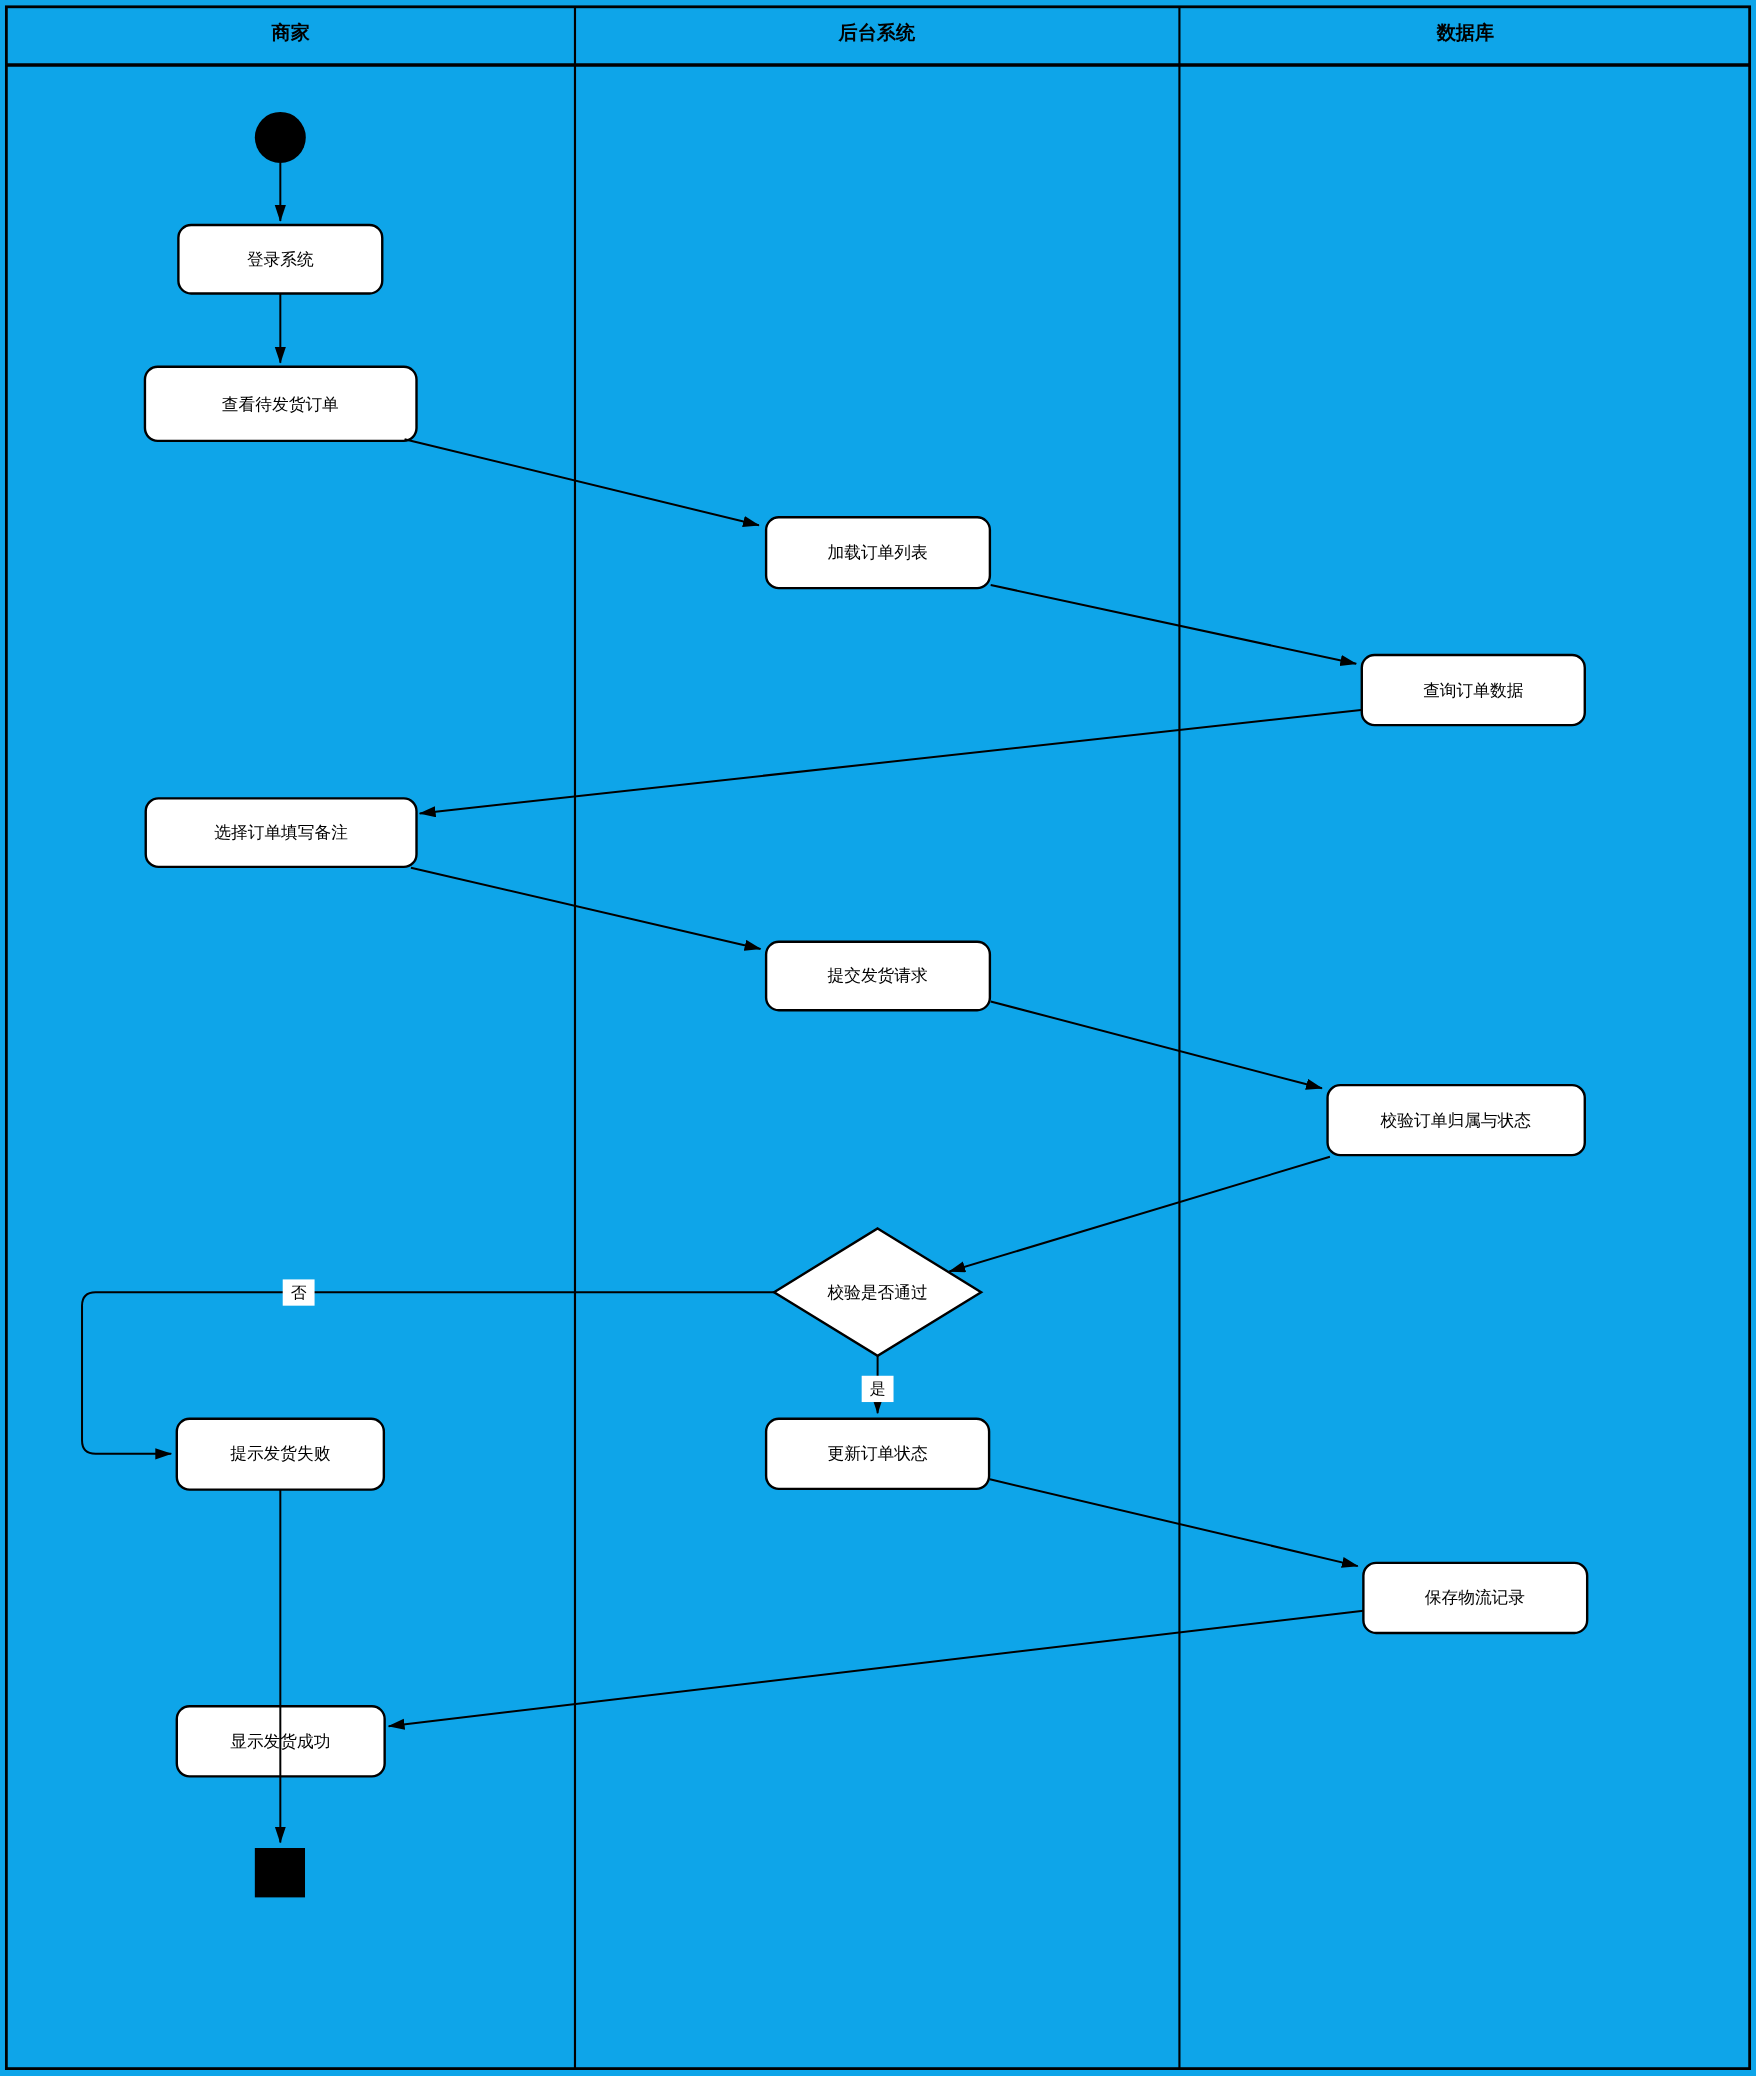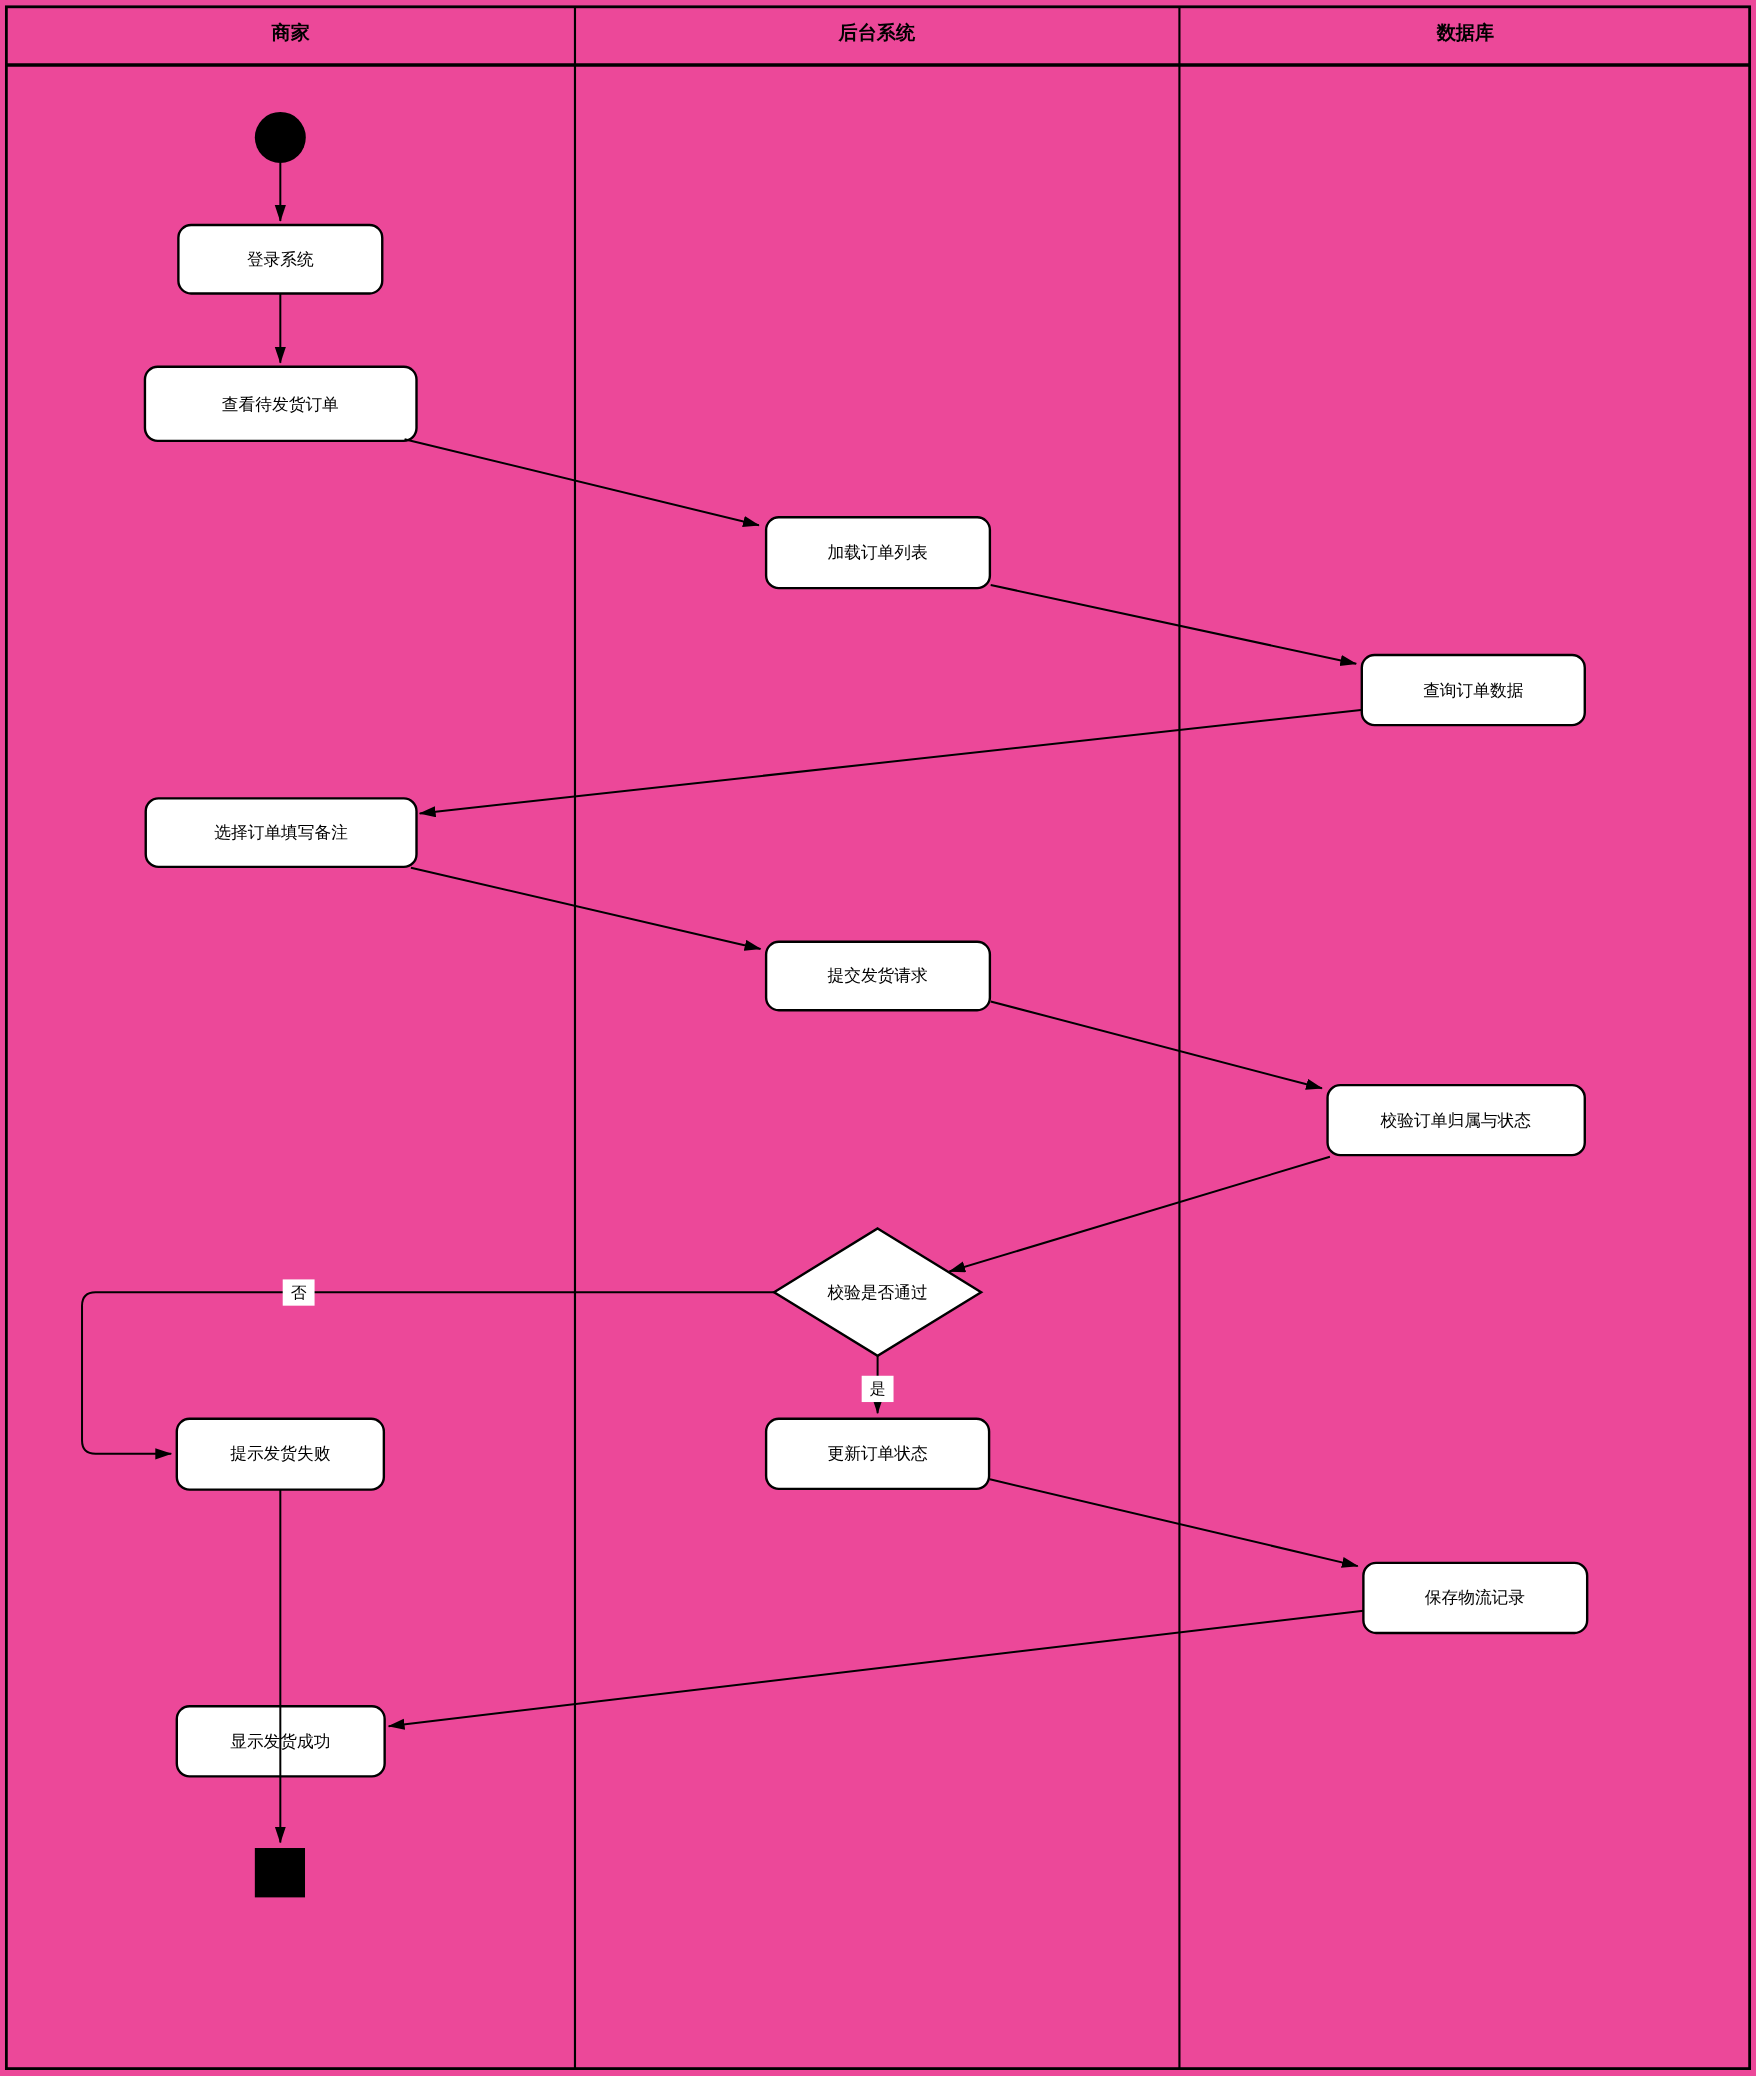--- a/index.html
+++ b/index.html
@@ -5,21 +5,21 @@
   html, body {
     margin: 0;
     padding: 0;
     background: #ffffff;
     font-family: "Liberation Sans", "DejaVu Sans", sans-serif;
   }
   .diagram-wrap {
     width: 1756px;
     height: 2077px;
     position: relative;
-    background: #ec4899;
+    background: #0ea5e9;
   }
   svg { display: block; }
   .lane-title {
     font-size: 24px;
     font-weight: bold;
     fill: #000000;
   }
   .node-label {
     font-size: 21px;
     fill: #000000;

